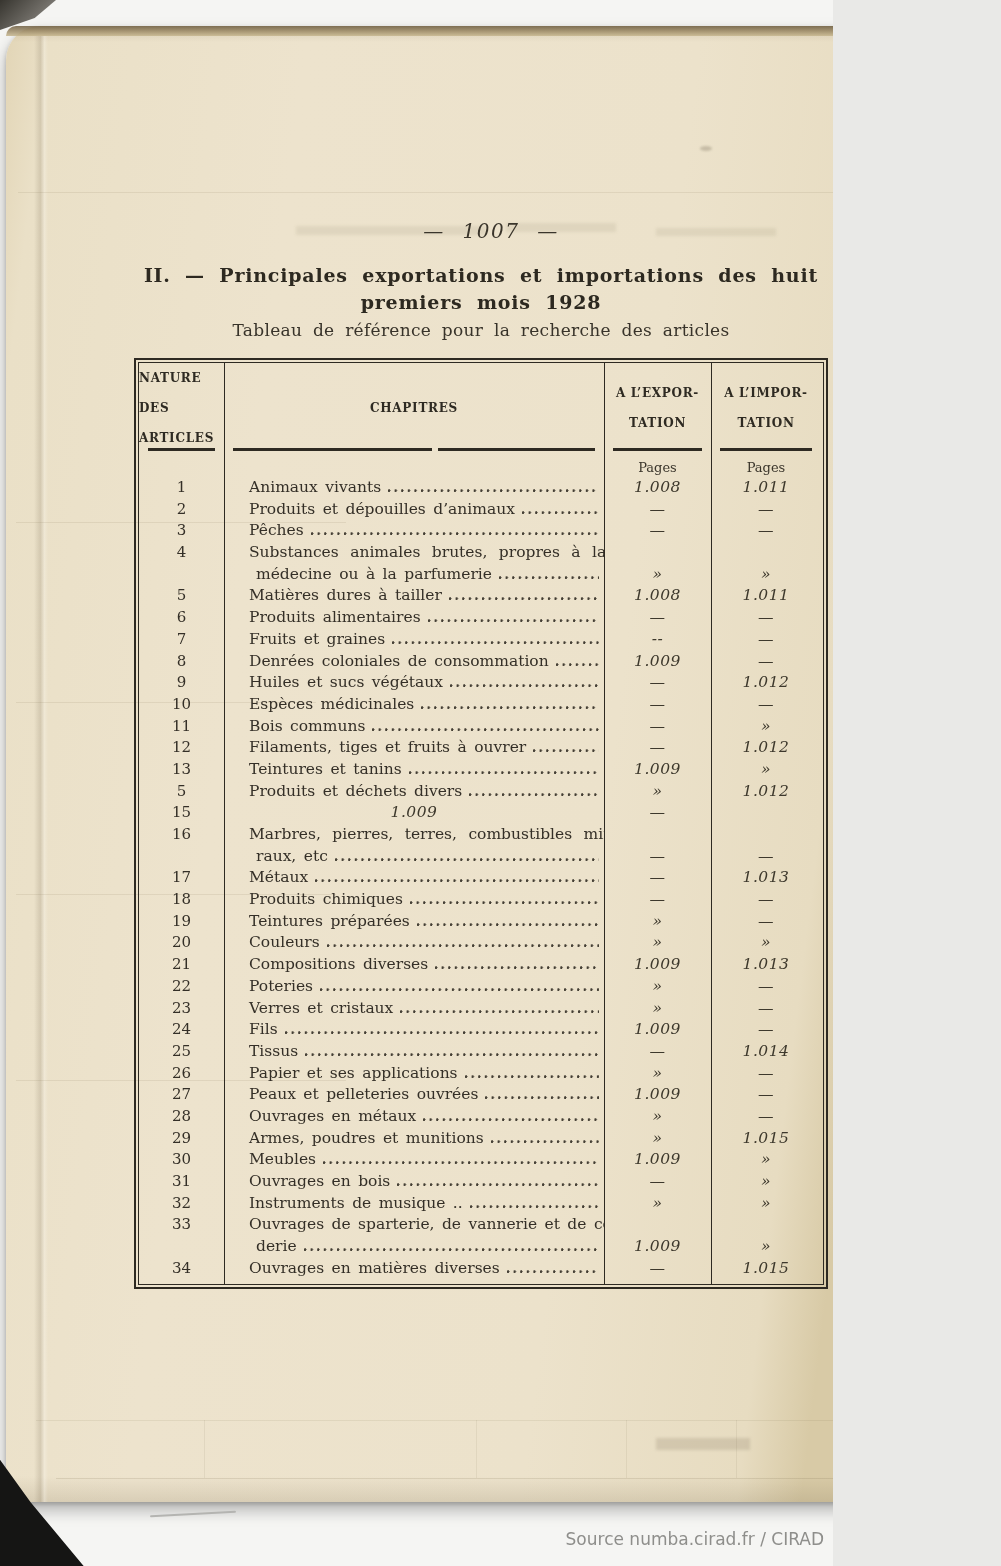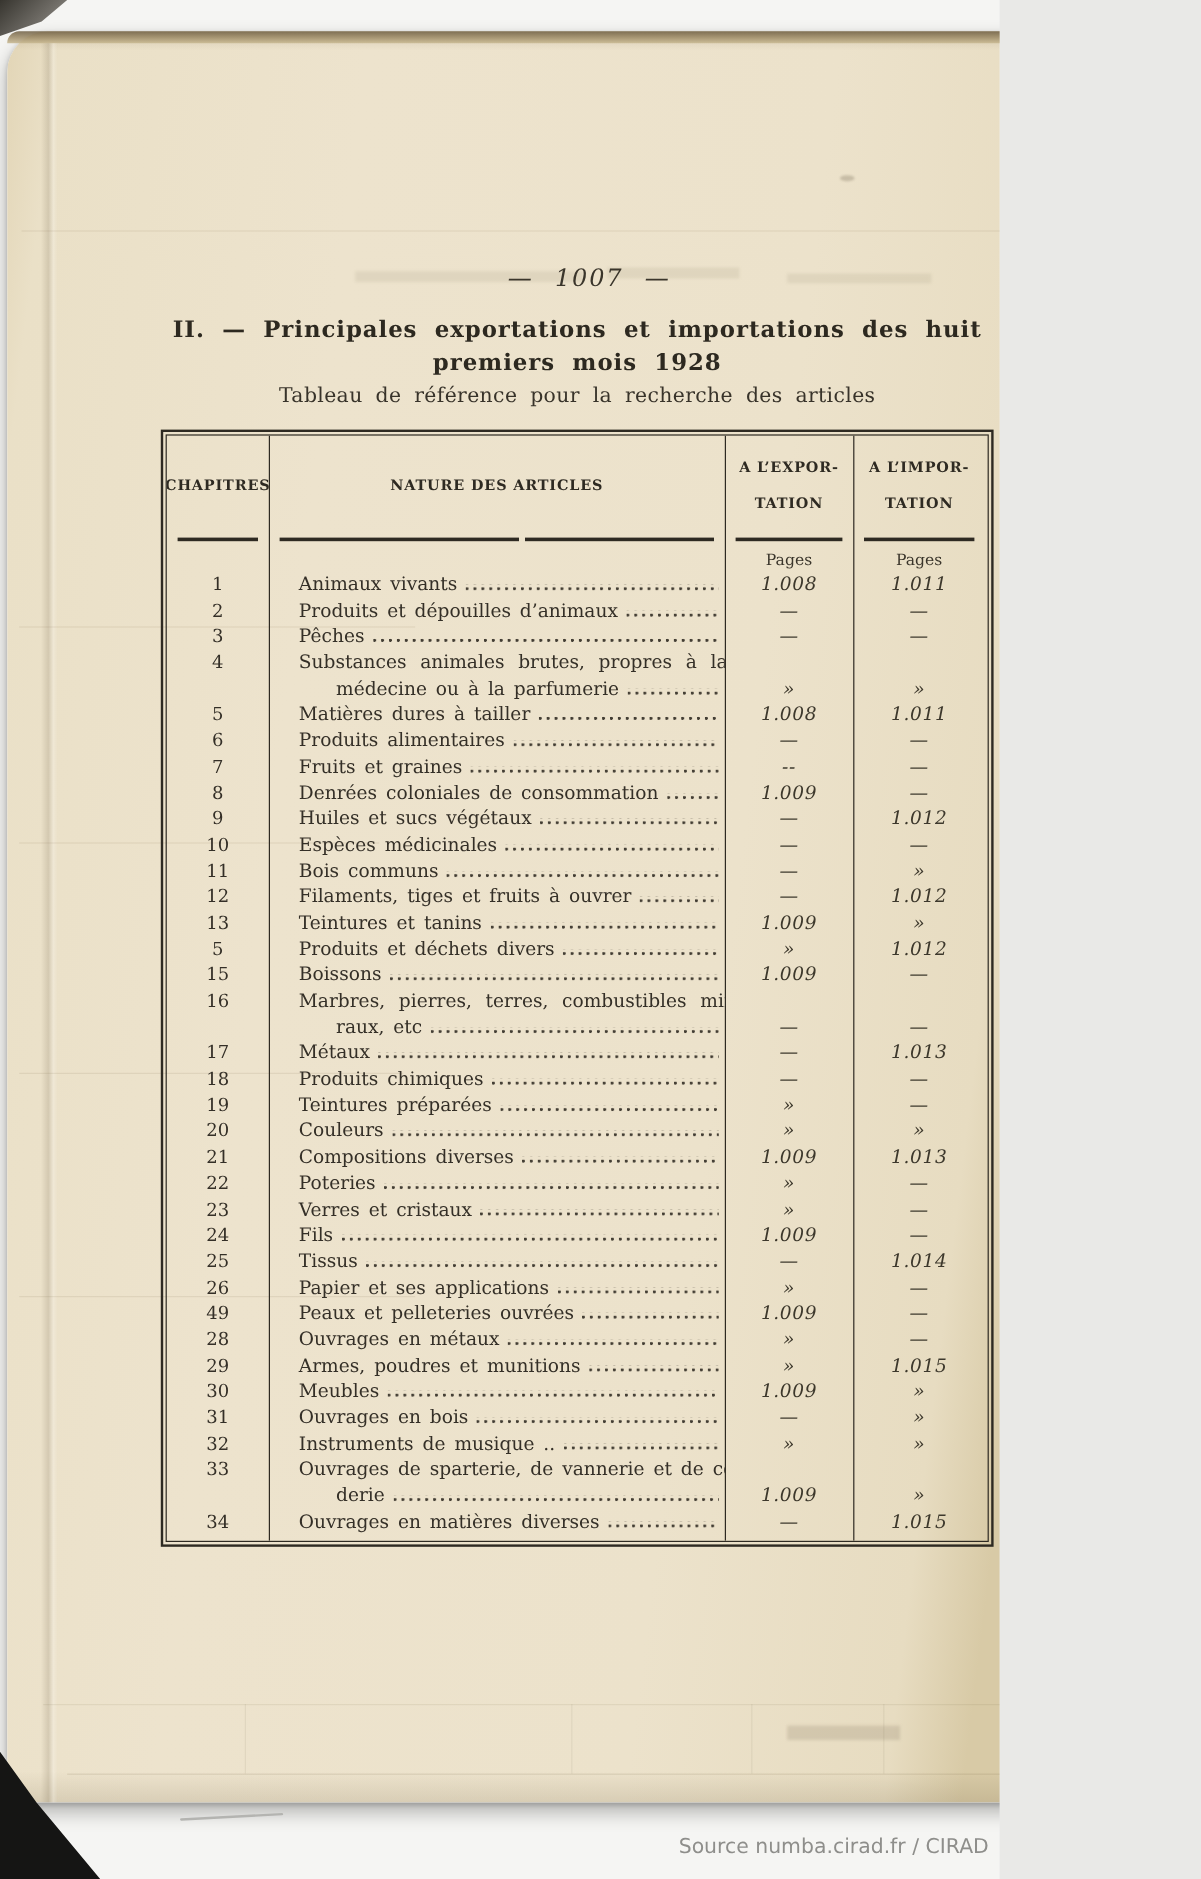--- a/index.html
+++ b/index.html
@@ -57,21 +57,21 @@
   .rule-row{position:absolute;top:82px;left:0;right:0;height:10px;}
   .rule-row .bar{height:3px;margin:3px 9px 0;background:#2e2a22;}
   .rule-row .bar.split{background:linear-gradient(90deg,#2e2a22 0 55%,rgba(0,0,0,0) 55% 56.5%,#2e2a22 56.5% 100%);}
   .pages-row{position:absolute;top:93px;left:0;right:0;height:24px;}
   .pages-label{text-align:center;font-size:13px;color:#3a352b;line-height:24px;}
   .tbody{position:absolute;top:114px;left:0;right:0;bottom:0;}
   .line{height:21.7px;}
   .cell{line-height:21.7px;overflow:hidden;}
   .ch{text-align:center;font-size:15px;color:#342f27;}
   .art{display:flex;align-items:baseline;padding:0 5px 0 25px;font-size:15.5px;white-space:nowrap;color:#342f27;word-spacing:2.5px;}
-  .art.cont{padding-left:56px;}
+  .art.cont{padding-left:32px;}
   .art.wide .lbl{word-spacing:6.5px;}
   .lbl{white-space:nowrap;}
   .dots{flex:1 1 auto;min-width:10px;height:5px;margin-left:7px;align-self:auto;
         background-image:radial-gradient(circle at 1.1px 3.6px,rgba(52,47,38,.92) 1.05px,rgba(0,0,0,0) 1.55px);
         background-size:6.6px 5px;background-repeat:repeat-x;background-position:0 0;}
   .val{text-align:center;font-style:italic;font-size:15.5px;color:#3d382c;letter-spacing:.5px;}
   
   .source-caption{position:absolute;right:9px;top:1529px;font-family:"DejaVu Sans","Liberation Sans",sans-serif;
         font-size:17px;color:#8e8e8b;margin-left:36px;}
 </style>
@@ -121,24 +121,24 @@
     </div>
 
     <div class="reftable">
       <div class="reftable-inner">
         <div class="vl vl1"></div>
         <div class="vl vl2"></div>
         <div class="vl vl3"></div>
 
         <div class="thead grid4">
           <div class="th">
-              <span>CHAPITRES</span>
+              <span>NATURE DES ARTICLES</span>
             </div>
           <div class="th">
-              <span>NATURE DES ARTICLES</span>
+              <span>CHAPITRES</span>
             </div>
           <div class="th">
             <span>A L’EXPOR-</span>
               <span>TATION</span>
           </div>
           <div class="th">
             <span>A L’IMPOR-</span>
               <span>TATION</span>
           </div>
         </div>
@@ -311,24 +311,20 @@
     <div class="cell art">
       <span class="lbl">Produits et déchets divers</span>
       <span class="dots"></span>
     </div>
     <div class="cell val">»</div>
     <div class="cell val">1.012</div>
   </div>
 
   <div class="line grid4">
     <div class="cell ch">15</div>
-    <div class="cell art">
-      <span class="lbl">Boissons</span>
-      <span class="dots"></span>
-    </div>
     <div class="cell val">1.009</div>
     <div class="cell val">—</div>
   </div>
 
   <div class="line grid4">
     <div class="cell ch">16</div>
     <div class="cell art wide">
       <span class="lbl">Marbres, pierres, terres, combustibles miné-</span>
 
     </div>
@@ -440,21 +436,21 @@
     <div class="cell ch">26</div>
     <div class="cell art">
       <span class="lbl">Papier et ses applications</span>
       <span class="dots"></span>
     </div>
     <div class="cell val">»</div>
     <div class="cell val">—</div>
   </div>
 
   <div class="line grid4">
-    <div class="cell ch">49</div>
+    <div class="cell ch">27</div>
     <div class="cell art">
       <span class="lbl">Peaux et pelleteries ouvrées</span>
       <span class="dots"></span>
     </div>
     <div class="cell val">1.009</div>
     <div class="cell val">—</div>
   </div>
 
   <div class="line grid4">
     <div class="cell ch">28</div>

